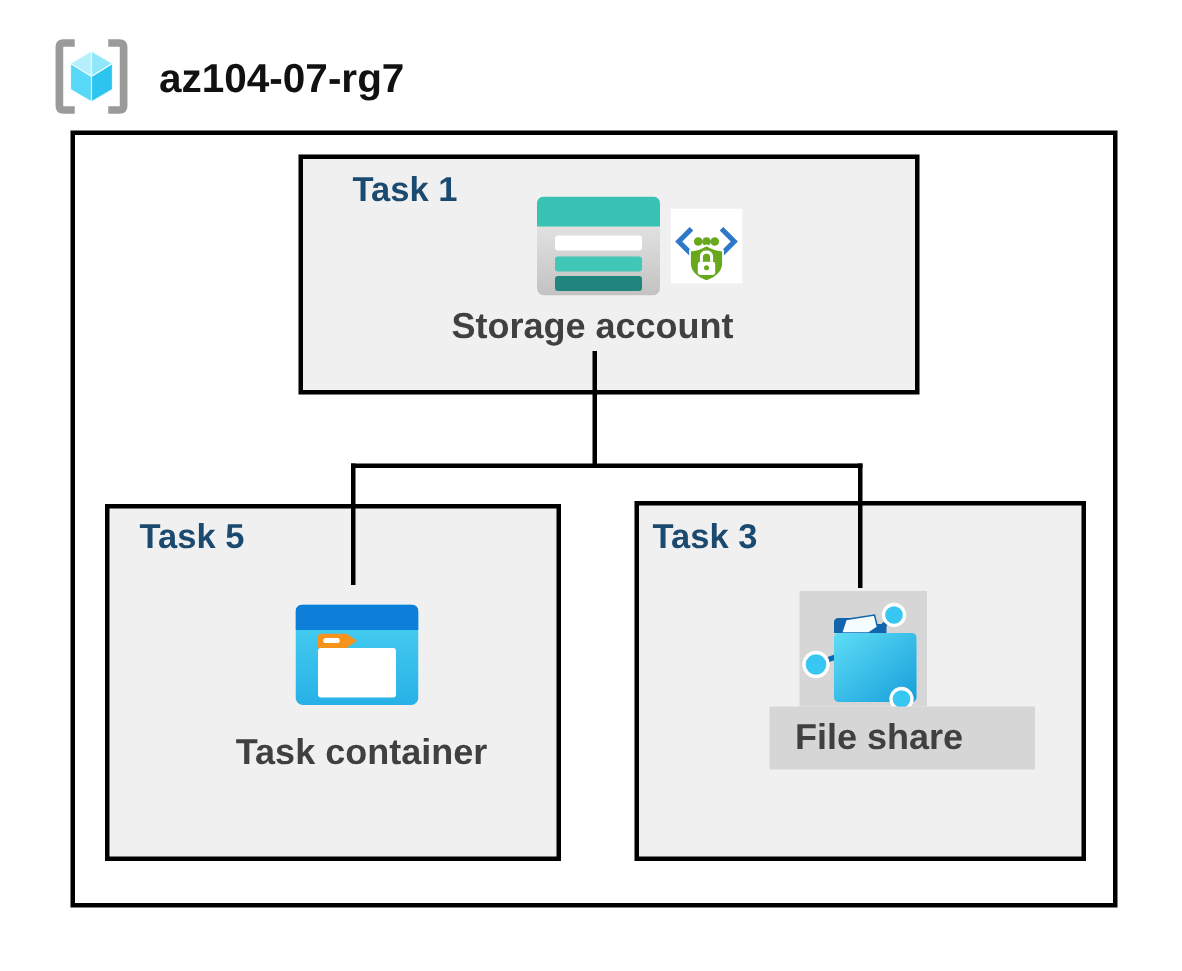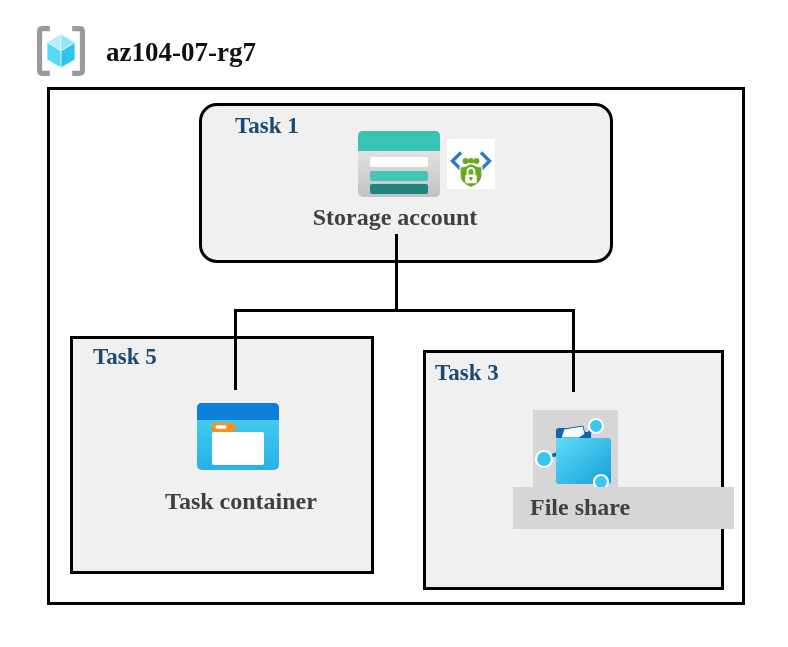--- a/index.html
+++ b/index.html
@@ -1,38 +1,38 @@
 <!DOCTYPE html>
 <html style="--task-label: #1b4a70; --panel-fill: #f0f0f0; --panel-border: #000000; --highlight-gray: #d6d6d6; --storage-teal: #38c3b4; --storage-teal-mid: #41c6b7; --storage-teal-dark: #20867d; --blob-blue: #0e7fd9; --folder-orange: #f6931d; --sas-blue: #2d78c9; --sas-green: #67a81c; --fileshare-navy: #1264ad; --fileshare-cyan: #38c6f2; --bracket-gray: #9a9a9a;"><head>
 <meta charset="utf-8">
 <style>
   html,body{margin:0;padding:0;background:#ffffff;}
   .stage{
     position:relative;width:788px;height:647px;background:#ffffff;
-    font-family:Liberation Serif, serif;overflow:hidden;
+    font-family:Liberation Sans, sans-serif;overflow:hidden;
   }
   
   .rg-header-icon{position:absolute;left:30px;top:24px;width:62px;height:54px;}
   .rg-title{
     position:absolute;left:106px;top:37px;font-size:27px;font-weight:700;color:#111;
     letter-spacing:0px;white-space:nowrap;
   }
   
   .outer-box{
     position:absolute;left:47px;top:87px;width:698px;height:518px;
     border:3px solid var(--panel-border,#000);box-sizing:border-box;background:#fff;
   }
   
   .task-box{
     position:absolute;background:var(--panel-fill,#f0f0f0);
     border:3px solid var(--panel-border,#000);box-sizing:border-box;
   }
-  .task1{left:199px;top:103px;width:414px;height:160px;border-radius:18px;}
+  .task1{left:199px;top:103px;width:414px;height:160px;}
   .task2{left:70px;top:336px;width:304px;height:238px;}
-  .task3{left:423px;top:334px;width:301px;height:240px;margin-top:16px;}
+  .task3{left:423px;top:334px;width:301px;height:240px;}
   .task-label{
     position:absolute;font-size:23px;font-weight:700;color:var(--task-label,#1b4a70);
     white-space:nowrap;
   }
   .task1 .task-label{left:33px;top:7px;}
   .task2 .task-label{left:20px;top:5px;}
   .task3 .task-label{left:9px;top:7px;}
   .res-label{
     position:absolute;font-size:24px;font-weight:700;color:#404040;white-space:nowrap;
     transform:translateX(-50%);
@@ -46,21 +46,20 @@
   .blob-icon{position:absolute;left:124px;top:64px;width:82px;height:67px;}
   
   .fs-square{
     position:absolute;left:107px;top:57px;width:85px;height:77px;
     background:var(--highlight-gray,#d6d6d6);
   }
   .fs-icon{position:absolute;left:0;top:0;width:85px;height:85px;overflow:visible;}
   .fs-text-rect{
     position:absolute;left:87px;top:134px;width:177px;height:42px;
     background:var(--highlight-gray,#d6d6d6);
-    padding-left:44px;
   }
   .fs-text-rect .res-label{
     transform:none;left:17px;top:7px;position:absolute;
   }
   
   .line{position:absolute;background:var(--panel-border,#000);}
   .line-v1{left:395px;top:234px;width:3px;height:78px;}
   .line-h {left:234px;top:309px;width:341px;height:3px;}
   .line-v2{left:234px;top:309px;width:3px;height:81px;}
   .line-v3{left:572px;top:309px;width:3px;height:83px;}

